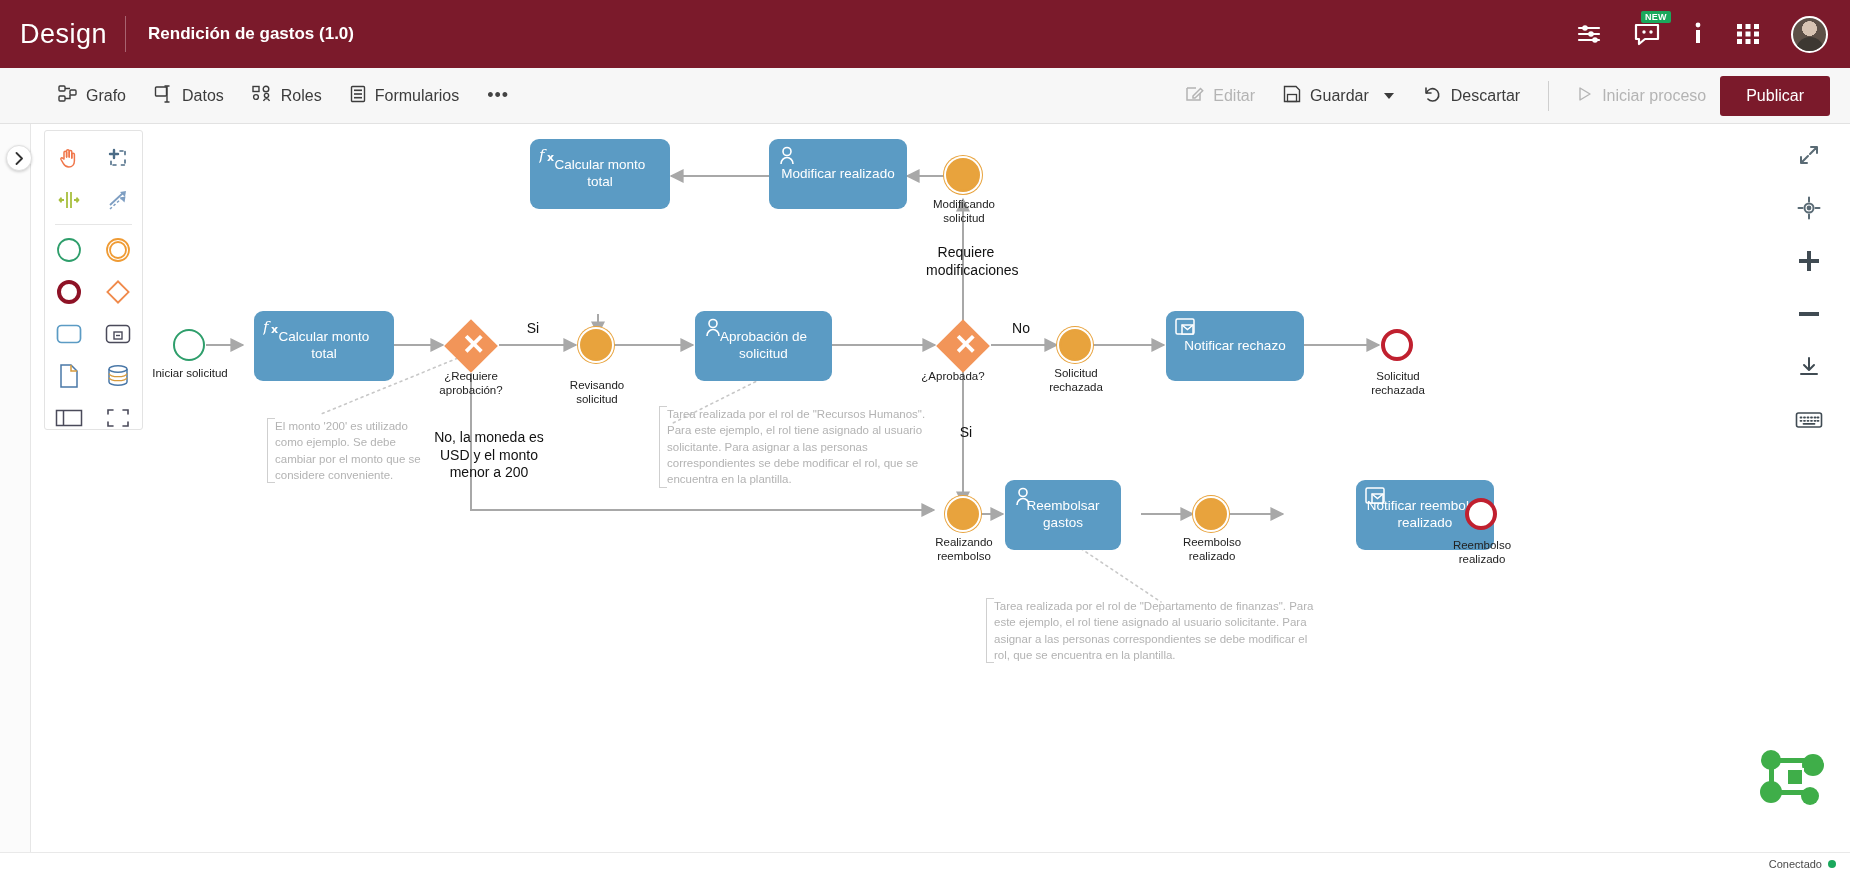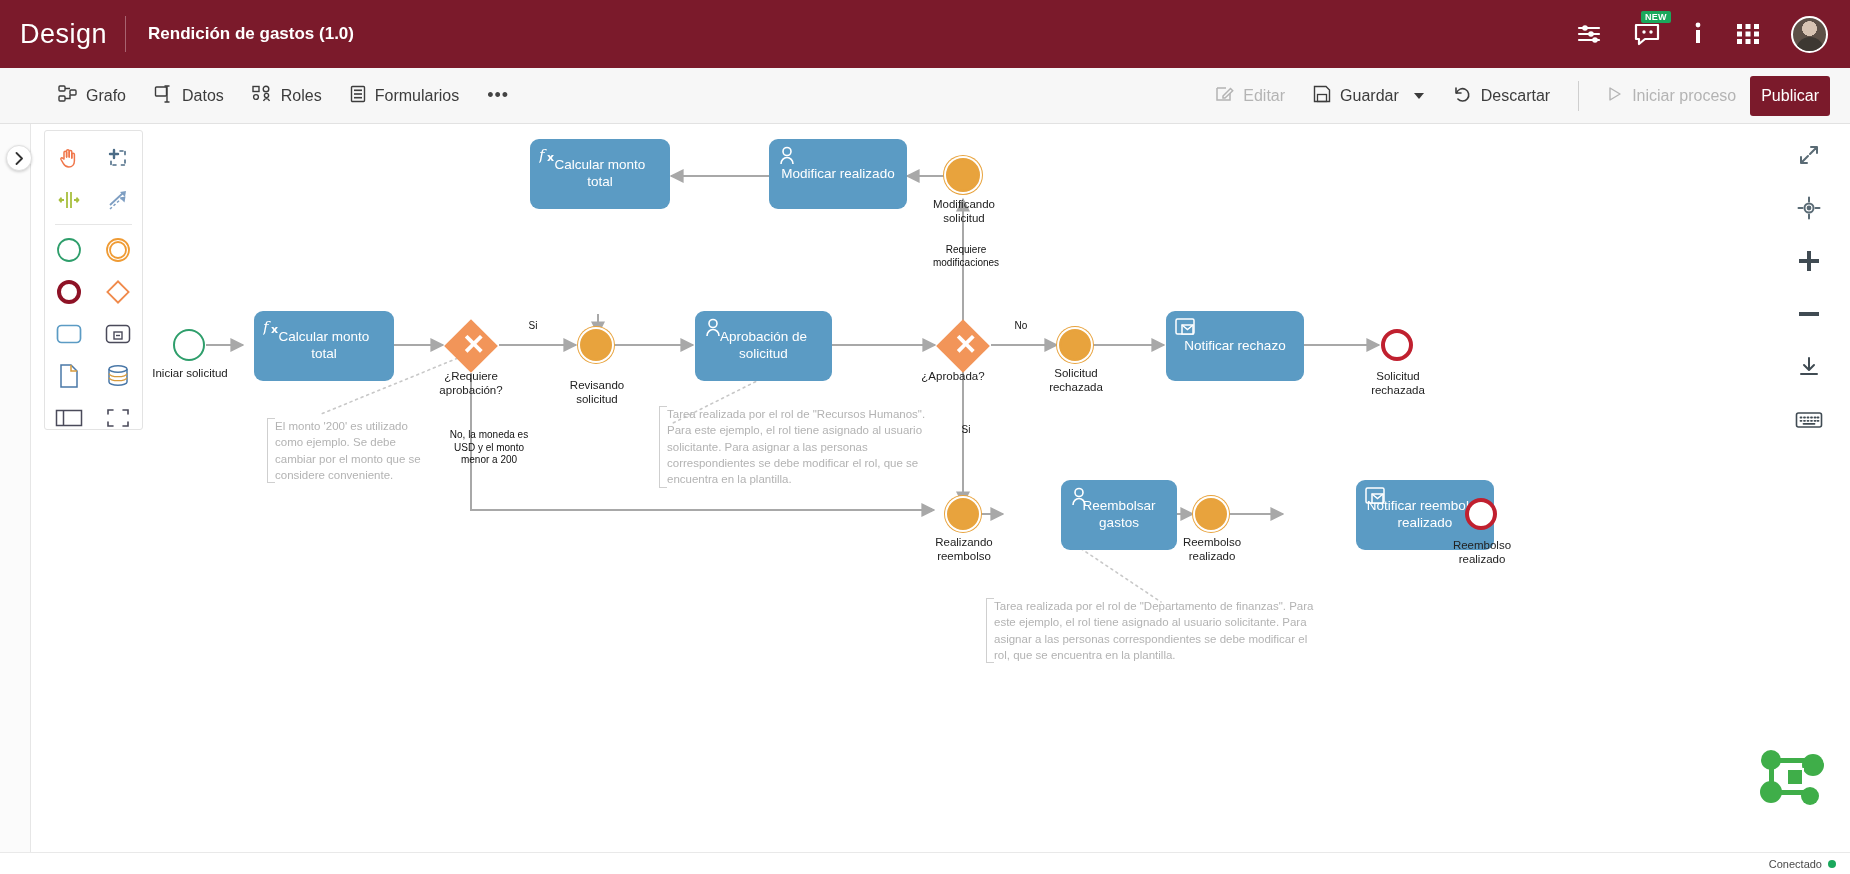--- a/index.html
+++ b/index.html
@@ -54,21 +54,21 @@
     display:flex; align-items:center; gap:9px; font-size:16px; color:#3c3c3c;
     padding:6px 14px; cursor:pointer; white-space:nowrap;
   }
   .tb-item.first { margin-left:44px; }
   .tb-item.disabled { color:#b4b4b4; cursor:default; }
   .tb-dots { font-size:18px; color:#444; letter-spacing:1px; padding:0 14px; cursor:pointer;}
   .tb-right { margin-left:auto; display:flex; align-items:center; padding-right:20px;justify-content:center; }
   .tb-divider { width:1px; height:30px; background:#cfcfcf; margin:0 14px; }
   .btn-publish {
     background:#7b1a2b; color:#fff; font-size:16px; border:none;
-    padding:11px 11px; border-radius:3px; cursor:pointer;
+    padding:11px 26px; border-radius:3px; cursor:pointer;
   }
   .caret-down {
     width:0;height:0;border-left:5px solid transparent;border-right:5px solid transparent;
     border-top:6px solid #3c3c3c; margin-left:6px;
   }
 
   
   .canvas {
     position:absolute; left:30px; top:124px; width:1820px; height:728px;
     background:#fff; border-left:1px solid #e6e6e6; overflow:hidden;
@@ -135,21 +135,21 @@
   }
   .gw-x {
     position:absolute; color:#fff; font-size:28px; font-weight:bold;
     line-height:1; pointer-events:none; user-select:none;
   }
   .elabel {
     position:absolute; font-size:11.5px; color:#222; text-align:center;
     line-height:1.25; white-space:pre-line; pointer-events:none;
   }
   .flowlabel {
-    position:absolute; font-size:10px; color:#111; text-align:center;
+    position:absolute; font-size:14px; color:#111; text-align:center;
     line-height:1.25; white-space:pre-line; pointer-events:none;
   }
   .annot {
     position:absolute; font-size:11.5px; color:#b3b3b3; line-height:1.42;
     border-left:1px solid #cfcfcf; padding-left:7px; pointer-events:none;
   }
   .annot::before, .annot::after {
     content:""; position:absolute; left:0; width:7px; height:1px; background:#cfcfcf;
   }
   .annot::before { top:0; }
@@ -623,21 +623,21 @@
     <div class="ev-circle ev-end" style="left:1350px; top:205px; width:32px; height:32px;"></div>
     <div class="elabel" style="left:1328px; top:245px; width:78px;">Solicitud
 rechazada</div>
 
     <div class="flowlabel" style="left:920px; top:300px; width:30px;">Si</div>
 
     <div class="ev-circle ev-inter" style="left:916px; top:374px; width:32px; height:32px;"></div>
     <div class="elabel" style="left:894px; top:411px; width:78px;">Realizando
 reembolso</div>
 
-    <div class="node" style="left:1030px; top:356px; width:116px; height:70px;">
+    <div class="node" style="left:974px; top:356px; width:116px; height:70px;">
       <span class="node-ico">
         <svg width="18" height="19" viewBox="0 0 18 19" fill="none" stroke="#fff" stroke-width="1.6">
           <circle cx="9" cy="5.5" r="4"></circle>
             <path d="M3 18 a6 6.5 0 0 1 12 0"></path>
         </svg>
       </span>
       <span>Reembolsar gastos</span>
     </div>
 
     <div class="ev-circle ev-inter" style="left:1164px; top:374px; width:32px; height:32px;"></div>

